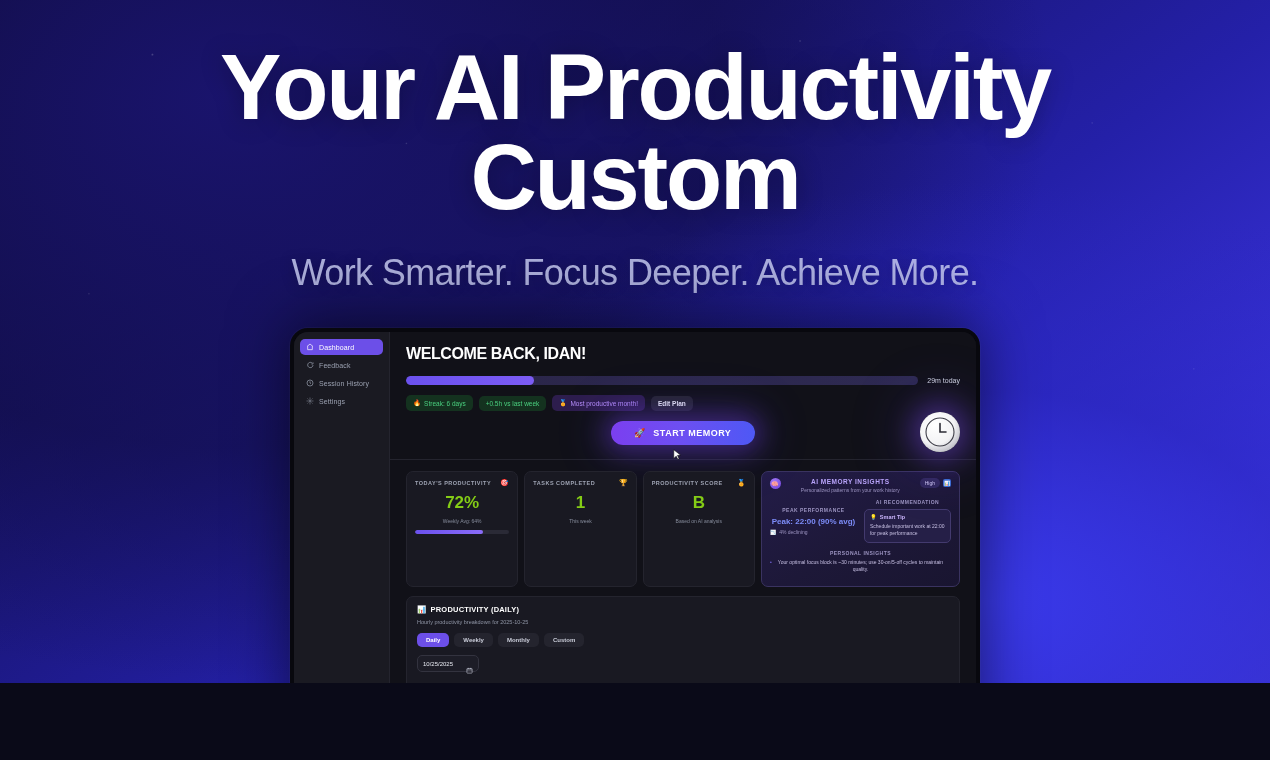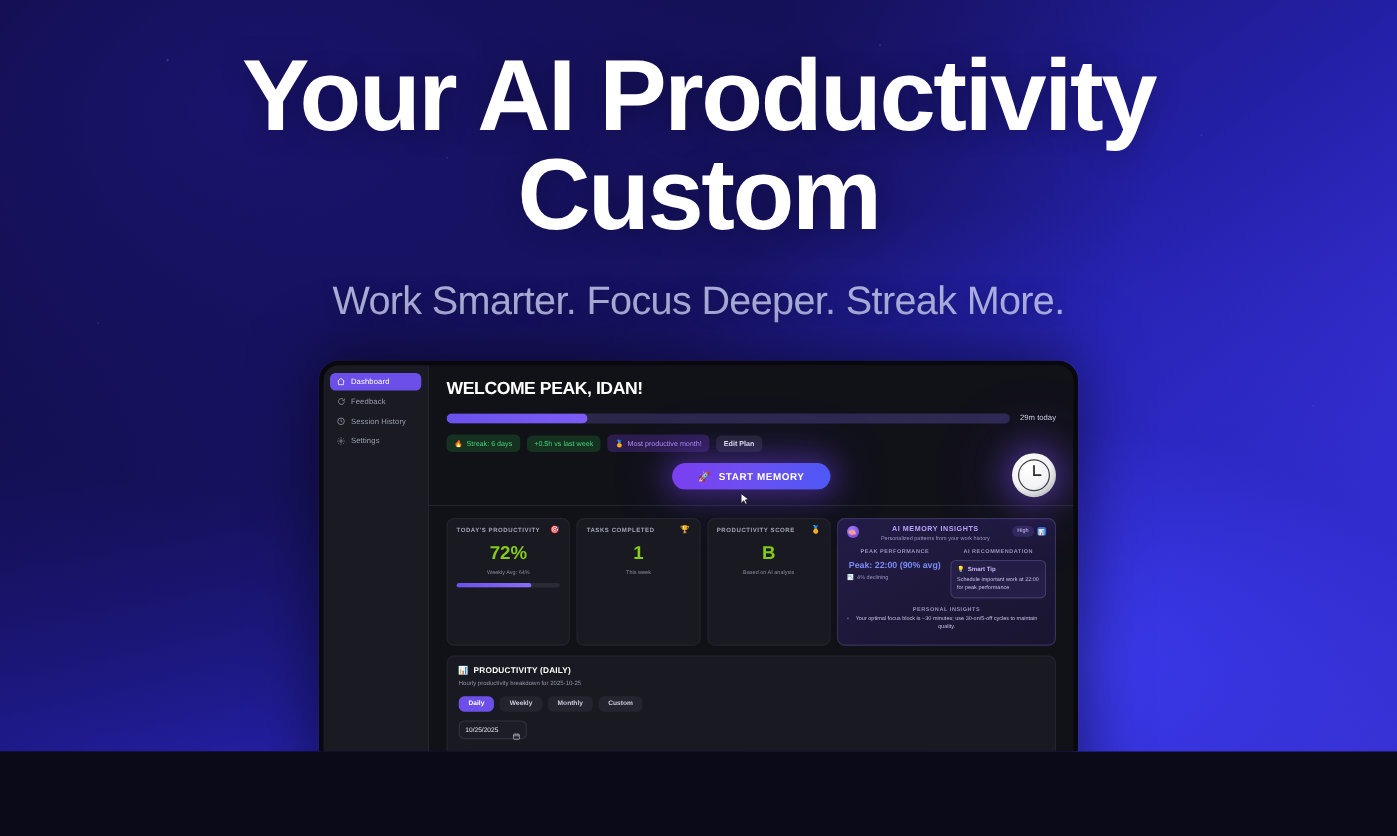--- a/index.html
+++ b/index.html
@@ -141,21 +141,21 @@
     background: radial-gradient(circle at 35% 30%, #a67cf8, #6d3fd8);
     display:flex; align-items:center; justify-content:center; font-size:6px; }
   .ai-head-txt { flex:1; text-align:center; }
   .ai-title { font-size:6.5px; font-weight:800; color:#b9a4fb; letter-spacing:.5px; }
   .ai-sub { font-size:5px; color:#9b93c0; margin-top:2px; }
   .ai-head-right { display:flex; align-items:center; gap:3px; }
   .pill { font-size:5px; color:#cfc7f2; background:#31295c; border-radius:6px; padding:2px 5px; }
   .sq { width:8px; height:8px; border-radius:2px; background:#3b6fd4; display:flex;
     align-items:center; justify-content:center; font-size:5px; color:#fff; }
 
-  .ai-cols { display:flex; gap:7px; margin-top:6px; }
+  .ai-cols { display:flex; gap:7px; margin-top:6px;align-items:center; }
   .ai-col { flex:1; }
   .ai-col-title { font-size:5px; font-weight:700; color:#9b93c0; letter-spacing:.5px;
     text-align:center; }
   .peak { margin-top:4px; font-size:8px; font-weight:800; color:#7c8cf8; text-align:center; }
   .decline { margin-top:3px; font-size:5px; color:#9b93c0; display:flex; gap:3px;
     align-items:center; justify-content:flex-start; }
   .tipbox { margin-top:4px; border:1px solid #433a6e; border-radius:5px;
     background:#251f47; padding:4px 5px; }
   .tip-title { font-size:5.5px; font-weight:700; color:#c9b4fb; display:flex; gap:3px; align-items:center; }
   .tip-body { margin-top:3px; font-size:5px; color:#c4bde0; line-height:1.45; }
@@ -186,21 +186,21 @@
 <body>
 
 <div class="page">
   <div class="noise"></div>
 
   <div class="hero">
     <h1>
       <span>Your AI Productivity</span>
       <span class="l2">Custom</span>
     </h1>
-    <div class="sub">Work Smarter. Focus Deeper. Streak More.</div>
+    <div class="sub">Work Smarter. Focus Deeper. Achieve More.</div>
   </div>
 
   <div class="window">
     <div class="app">
 
       <div class="sidebar">
 
         <div class="nav">
           <div class="nav-item active">
             <span class="nav-ico">
@@ -257,21 +257,21 @@
                   <path d="M14 8l4 4-4 4"></path>
                   <path d="M18 12H9"></path>
                 </svg>
             </span>
             <span>Sign Out</span>
           </div>
         </div>
       </div>
 
       <div class="main">
-        <div class="welcome">WELCOME PEAK, IDAN!</div>
+        <div class="welcome">WELCOME BACK, IDAN!</div>
 
         <div class="clock">
           <svg viewBox="0 0 40 40">
             <circle cx="20" cy="20" r="14" fill="none" stroke="#3c3c46" stroke-width="1.1"></circle>
             <path d="M20 11.5V20h6" fill="none" stroke="#2b2b34" stroke-width="1.6" stroke-linecap="round"></path>
           </svg>
         </div>
 
         <div class="prog-row">
           <div class="prog-track">

